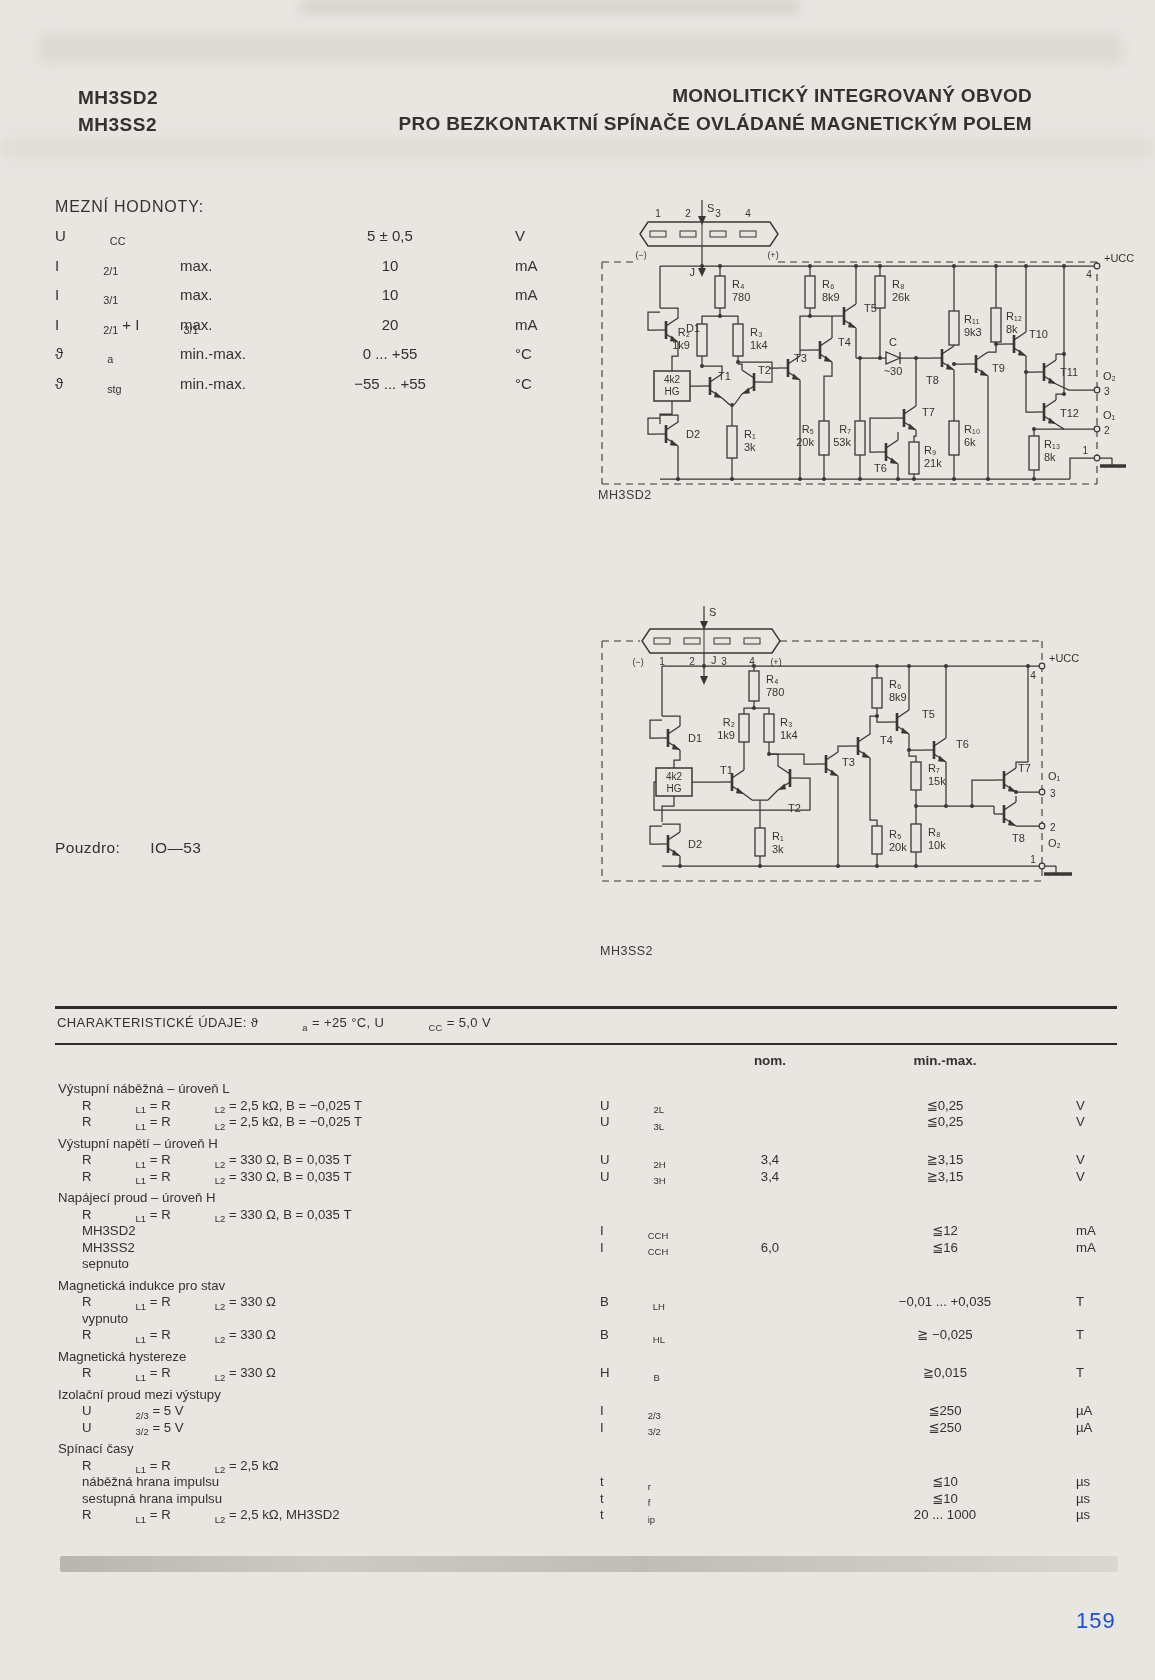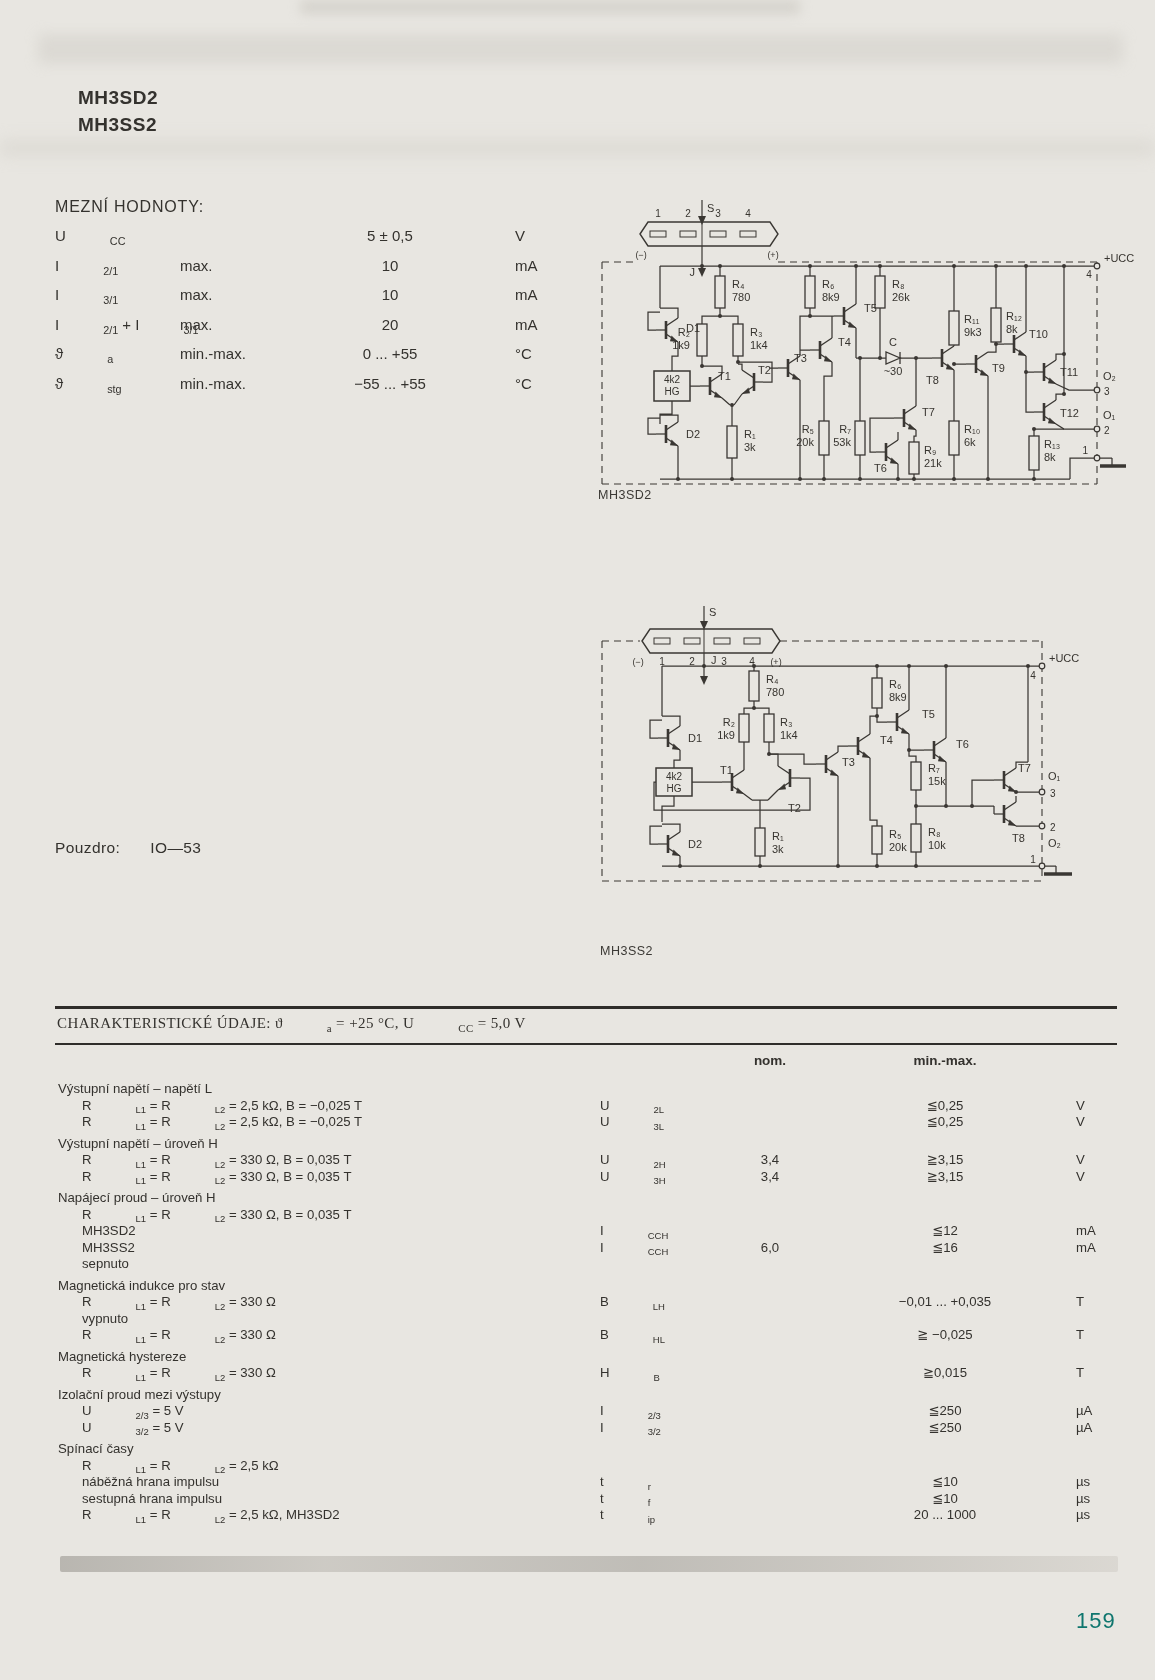--- a/index.html
+++ b/index.html
@@ -18,50 +18,54 @@
   .mv{position:absolute;left:300px;width:180px;text-align:center;}
   .mu{position:absolute;left:515px;}
   .pouzdro{position:absolute;left:55px;top:839px;font-size:15.5px;letter-spacing:.4px;}
   .pouzdro .v{margin-left:30px;}
   .fig{position:absolute;}
   .figcap{position:absolute;font-size:12.5px;color:#3b3935;letter-spacing:.5px;}
   svg text{font-size:11px;fill:#37342f;}
   svg text.t9{font-size:9px;}
   svg text.t10{font-size:10px;}
   .rule1{position:absolute;left:55px;top:1006px;width:1062px;height:3px;background:#2f2d2a;}
-  .thead{position:absolute;left:57px;top:1015px;font-size:15px;letter-spacing:.4px;font-family:Liberation Serif, serif;}
+  .thead{position:absolute;left:57px;top:1015px;font-size:13px;letter-spacing:.4px;}
   .rule2{position:absolute;left:55px;top:1043px;width:1062px;height:2px;background:#2f2d2a;}
   .cols{position:absolute;left:0;top:1053px;width:944px;font-size:13.5px;font-weight:bold;height:16px;padding-left:37px;}
   .cnh{position:absolute;left:730px;width:80px;text-align:center;}
   .cmh{position:absolute;left:862px;width:166px;text-align:center;}
   .ctable{position:absolute;left:0;top:1076px;width:1155px;font-size:13.2px;line-height:16.5px;}
   .cl{position:relative;height:16.5px;}
   .cl.t{margin-top:5px;}
   .p0{position:absolute;left:58px;}
   .p1{position:absolute;left:82px;}
   .cs{position:absolute;left:600px;}
   .cn{position:absolute;left:730px;width:80px;text-align:center;}
   .cm{position:absolute;left:862px;width:166px;text-align:center;}
   .cu{position:absolute;left:1076px;}
   sub{font-size:72%;padding-left:44px;}
   .band{position:absolute;left:60px;top:1556px;width:1058px;height:16px;
         background:linear-gradient(90deg,#a9a6a0,#c4c1bb 25%,#b2afa9 55%,#c9c6c0 85%,#d6d3cd);opacity:.75;border-radius:2px;}
-  .pagenum{position:absolute;left:1076px;top:1608px;font-size:22px;color:#0f766e;letter-spacing:1px;}
+  .pagenum{position:absolute;left:1076px;top:1608px;font-size:22px;color:#1d4ed8;letter-spacing:1px;}
 </style>
 </head>
 <body>
 
 <div class="page">
   <div class="smudge1"></div>
   <div class="smudge2"></div>
   <div class="smudge3"></div>
 
   <div class="devnames">
     <div>MH3SD2</div>
     <div>MH3SS2</div>
+  </div>
+  <div class="title">
+    <div>MONOLITICKÝ INTEGROVANÝ OBVOD</div>
+    <div>PRO BEZKONTAKTNÍ SPÍNAČE OVLÁDANÉ MAGNETICKÝM POLEM</div>
   </div>
 
   <div class="mezni-h">MEZNÍ HODNOTY:</div>
   <div class="mezni">
     <div class="mrow">
       <span class="ms">U<sub>CC</sub></span>
       <span class="mc"></span>
       <span class="mv">5 ± 0,5</span>
       <span class="mu">V</span>
     </div>
@@ -407,21 +411,21 @@
   <div class="rule1"></div>
   <div class="thead">CHARAKTERISTICKÉ ÚDAJE: ϑ<sub>a</sub> = +25 °C, U<sub>CC</sub> = 5,0 V</div>
   <div class="rule2"></div>
   <div class="cols">
     <span class="cnh">nom.</span>
     <span class="cmh">min.-max.</span>
   </div>
 
   <div class="ctable">
     <div class="cl t">
-        <span class="p0">Výstupní napětí – napětí L</span>
+        <span class="p0">Výstupní náběžná – úroveň L</span>
       </div>
     <div class="cl">
       <span class="p1">R<sub>L1</sub> = R<sub>L2</sub> = 2,5 kΩ, B = −0,025 T</span>
       <span class="cs">U<sub>2L</sub></span>
       <span class="cm">≦0,25</span>
       <span class="cu">V</span>
     </div>
     <div class="cl">
       <span class="p1">R<sub>L1</sub> = R<sub>L2</sub> = 2,5 kΩ, B = −0,025 T</span>
       <span class="cs">U<sub>3L</sub></span>

